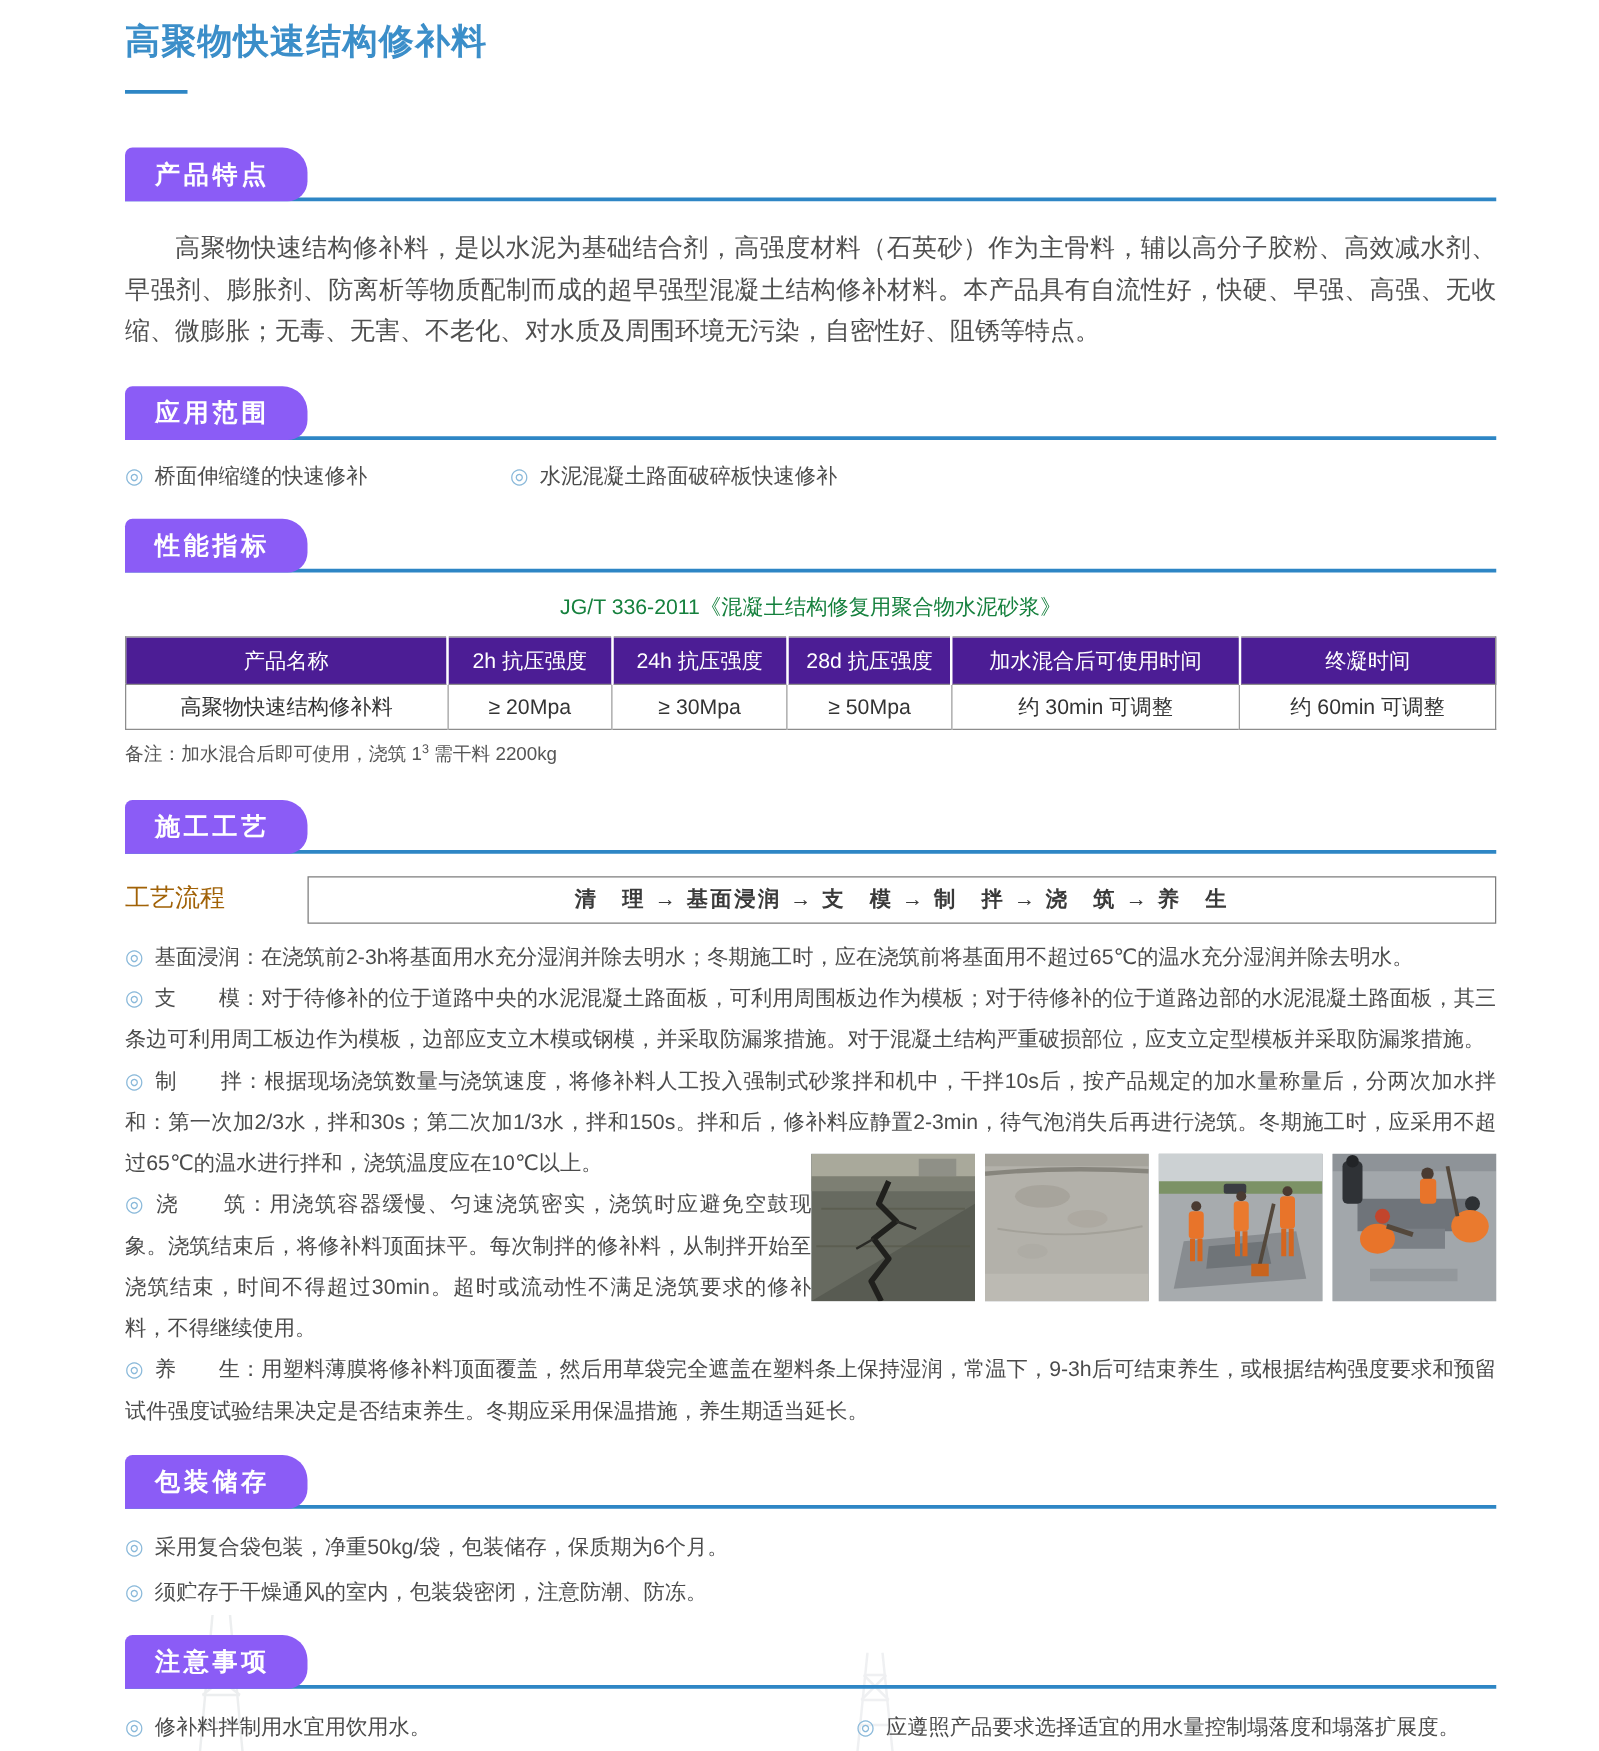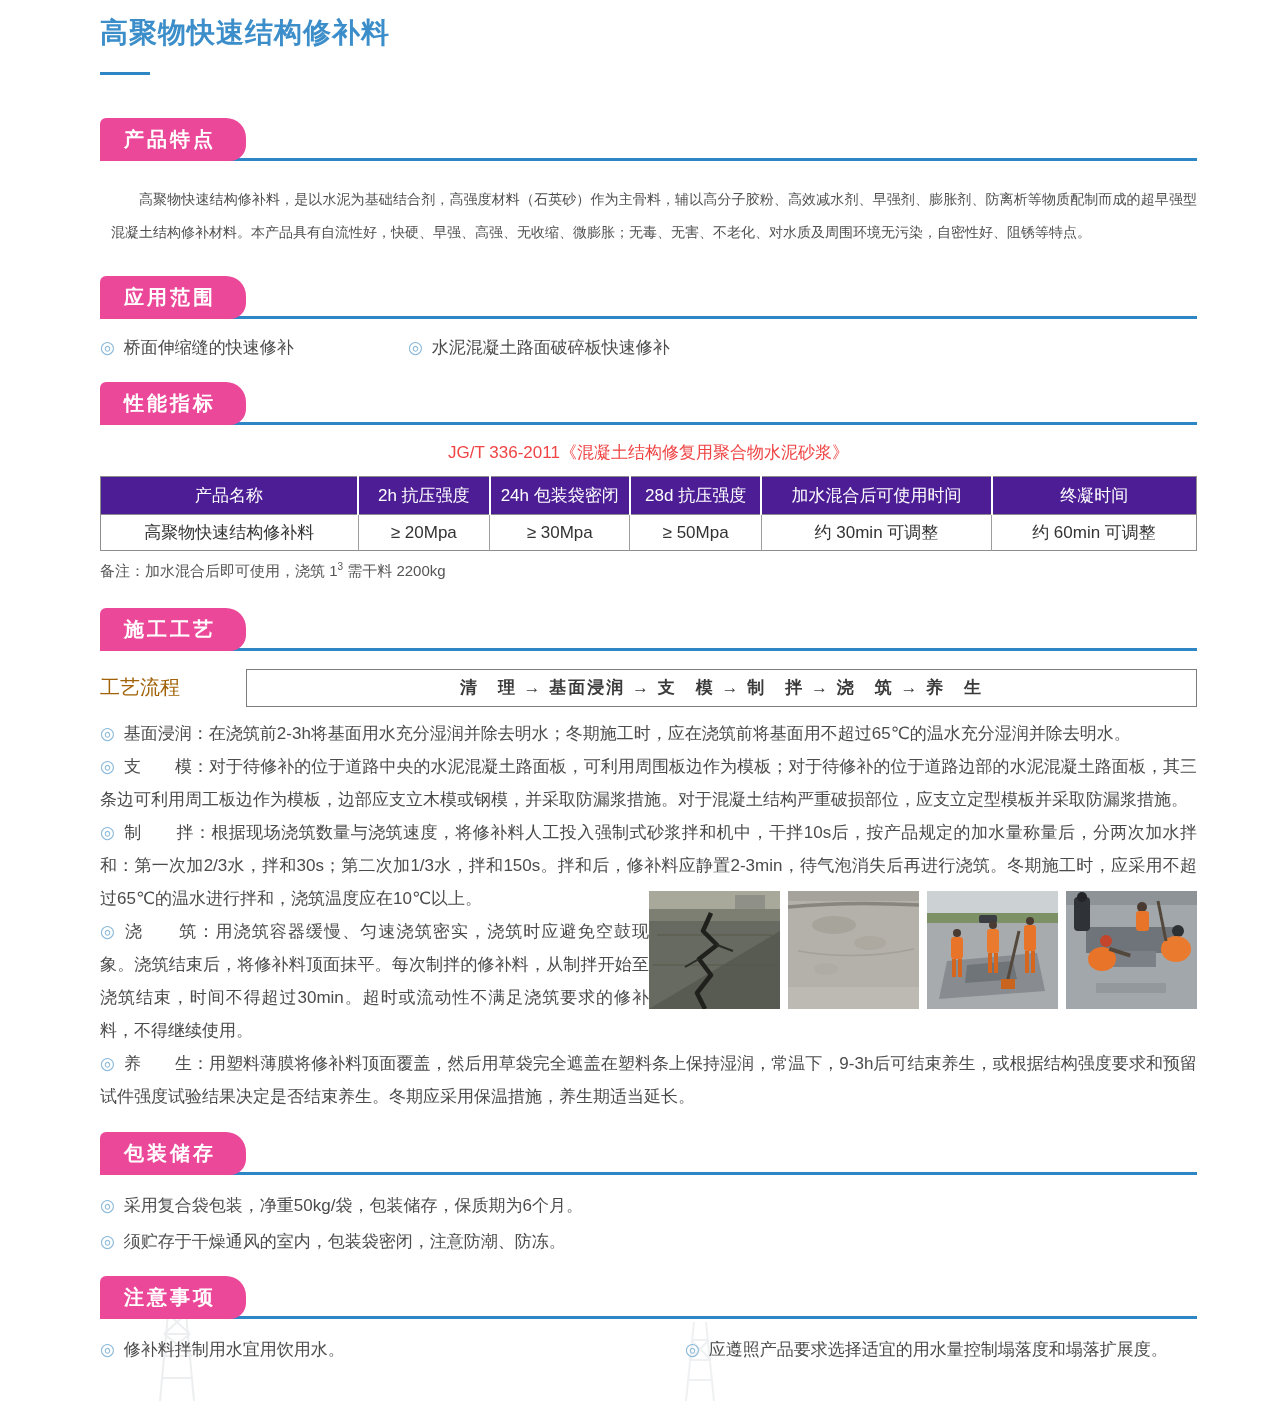--- a/index.html
+++ b/index.html
@@ -12,40 +12,40 @@
   .page { position:relative; padding:14px 82px 30px 100px; z-index:2; }
 
   
   .doc-title { font-size:28px; font-weight:bold; color:#3b8ec9; letter-spacing:1px; }
   .title-dash { width:50px; height:3px; background:#2e86c5; margin-top:20px; }
 
   
   .tab-row { position:relative; border-bottom:3px solid #2e86c5; height:40px; }
   .tab {
     position:absolute; left:0; bottom:-3px;
-    background:#ec4899; color:#ffffff;
+    background:#8b5cf6; color:#ffffff;
     font-size:20px; font-weight:bold; letter-spacing:3px;
     padding:8px 30px 8px 24px;
     border-radius:6px 20px 16px 0;
   }
 
   
-  .par { font-size:14px; line-height:33px; color:#4f4f4f; text-align:justify;margin-left:11px; }
+  .par { font-size:20px; line-height:33px; color:#4f4f4f; text-align:justify; }
   .indent { text-indent:2em; }
   .bullet { color:#8ab9da; margin-right:9px; font-size:17px; }
   .bullet-par { font-size:17px; line-height:33px; color:#4b4b4b; text-align:justify; }
   .item-line { font-size:17px; line-height:30px; color:#4b4b4b; }
   .step-label { white-space:pre-wrap; }
 
   
   .app-row { display:flex; margin-top:14px; }
   .app-item-0 { width:308px; }
 
   
-  .perf-caption { text-align:center; font-size:17px; color:#ef4444; margin-top:16px; }
+  .perf-caption { text-align:center; font-size:17px; color:#15803d; margin-top:16px; }
   table.perf { width:100%; border-collapse:collapse; margin-top:12px; border:1px solid #8d8d8d; }
   table.perf thead th {
     background:#4c1d95; color:#ffffff; font-weight:500; font-size:17px;
     padding:7px 4px; border-right:2px solid #ffffff; border-bottom:1px solid #8d8d8d;
   }
   table.perf thead th:last-child { border-right:none; }
   table.perf tbody td {
     background:#ffffff; color:#333333; font-weight:500; font-size:17px; text-align:center;
     padding:6px 4px; border-right:1px solid #9d9d9d;
   }
@@ -126,21 +126,21 @@
   <section>
     <div class="tab-row mt-sm">
       <span class="tab">性能指标</span>
     </div>
     <div class="perf-caption">JG/T 336-2011《混凝土结构修复用聚合物水泥砂浆》</div>
     <table class="perf">
       <thead>
         <tr>
           <th>产品名称</th>
           <th>2h 抗压强度</th>
-          <th>24h 包装袋密闭</th>
+          <th>24h 抗压强度</th>
           <th>28d 抗压强度</th>
           <th>加水混合后可使用时间</th>
           <th>终凝时间</th>
         </tr>
       </thead>
       <tbody>
         <tr>
           <td>高聚物快速结构修补料</td>
           <td>≥ 20Mpa</td>
           <td>≥ 30Mpa</td>

